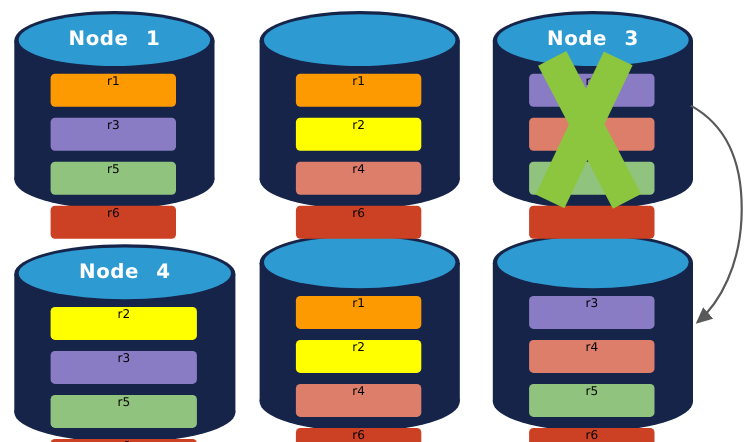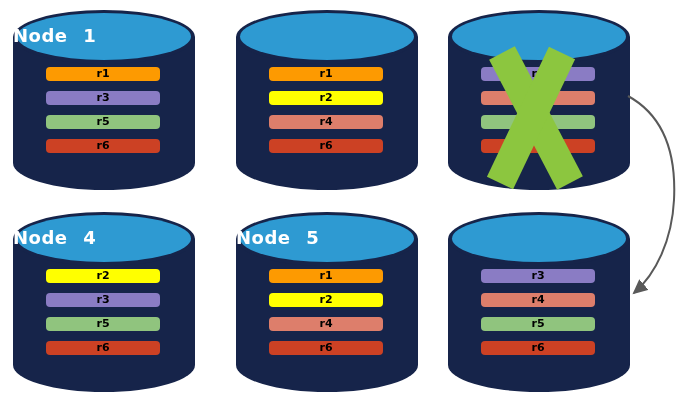--- a/index.html
+++ b/index.html
@@ -6,38 +6,38 @@
   body {
     width: 676px; height: 402px; position: relative;
     background: var(--background, #ffffff);
     font-family: "DejaVu Sans", "Liberation Sans", sans-serif;
     overflow: hidden;
   }
   .node { position: absolute; width: 182px; height: 180px; }
   .n1 { left: 13px;  top: 10px; }
   .n2 { left: 236px; top: 10px; }
   .n3 { left: 448px; top: 10px; }
-  .n4 { left: 13px;  top: 212px; }
+  .n4 { left: 13px;  top: 222px; padding-left: 19px; }
   .n5 { left: 236px; top: 212px; }
   .n6 { left: 448px; top: 212px; }
 
   .cyl-rect   { position: absolute; left: 0; right: 0; top: 27px; bottom: 27px; background: var(--cylinder-body); }
   .cyl-bottom { position: absolute; left: 0; right: 0; bottom: 0; height: 54px; border-radius: 50%; background: var(--cylinder-body); }
   .cyl-rim    { position: absolute; left: 0; right: 0; top: 0; height: 54px; border-radius: 50%; background: var(--cylinder-body); }
   .cyl-top    { position: absolute; left: 4px; right: 4px; top: 3px; height: 47px; border-radius: 50%; background: var(--cylinder-top); }
 
   .node-title {
-    position: absolute; left: 0; right: 0; top: 15px; text-align: left;
+    position: absolute; left: 0; right: 0; top: 15px; text-align: center;
     color: var(--title-text); font-weight: bold; font-size: 18px;
     word-spacing: 9px; letter-spacing: 0.5px; z-index: 2;
   }
   .bars { position: absolute; left: 33px; right: 35px; top: 57px; z-index: 2; }
   .bar {
-    height: 14px; border-radius: 4px; margin-bottom: 10px;
-    text-align: center; font-size: 11px; font-weight: bold;
+    height: 30px; border-radius: 4px; margin-bottom: 10px;
+    text-align: center; font-size: 11px; font-weight: normal;
     line-height: 13px; color: var(--bar-label);
   }
   .x-overlay { position: absolute; left: 0; top: 0; width: 182px; height: 180px; z-index: 3; overflow: visible; }
   .x-overlay line { stroke: var(--x-mark); stroke-width: 29; }
   .arrow-svg { position: absolute; left: 0; top: 0; width: 676px; height: 402px; z-index: 4; pointer-events: none; overflow: visible; }
   .arrow-svg path.curve { stroke: var(--arrow); stroke-width: 2; fill: none; }
 </style>
 </head>
 <body>
 
@@ -66,20 +66,21 @@
     <div class="bar" style="background-color: rgb(221, 126, 107);">r4</div>
     <div class="bar" style="background-color: rgb(204, 65, 36);">r6</div>
   </div>
 </div>
 
 <div class="node n3">
   <div class="cyl-bottom"></div>
   <div class="cyl-rect"></div>
   <div class="cyl-rim"></div>
   <div class="cyl-top"></div>
+  <div class="node-title">Node 3</div>
   <div class="bars">
     <div class="bar" style="background-color: rgb(138, 124, 196);">r3</div>
     <div class="bar" style="background-color: rgb(221, 126, 107);"></div>
     <div class="bar" style="background-color: rgb(144, 196, 126);"></div>
     <div class="bar" style="background-color: rgb(204, 65, 36);"></div>
   </div>
   <svg class="x-overlay" viewBox="0 0 182 180">
     <line x1="54" y1="43" x2="122" y2="173"></line>
     <line x1="114" y1="43" x2="52" y2="173"></line>
   </svg>
@@ -97,21 +98,20 @@
     <div class="bar" style="background-color: rgb(144, 196, 126);">r5</div>
     <div class="bar" style="background-color: rgb(204, 65, 36);">r6</div>
   </div>
 </div>
 
 <div class="node n5">
   <div class="cyl-bottom"></div>
   <div class="cyl-rect"></div>
   <div class="cyl-rim"></div>
   <div class="cyl-top"></div>
-  <div class="node-title">Node 5</div>
   <div class="bars">
     <div class="bar" style="background-color: rgb(253, 154, 1);">r1</div>
     <div class="bar" style="background-color: rgb(255, 255, 0);">r2</div>
     <div class="bar" style="background-color: rgb(221, 126, 107);">r4</div>
     <div class="bar" style="background-color: rgb(204, 65, 36);">r6</div>
   </div>
 </div>
 
 <div class="node n6">
   <div class="cyl-bottom"></div>

